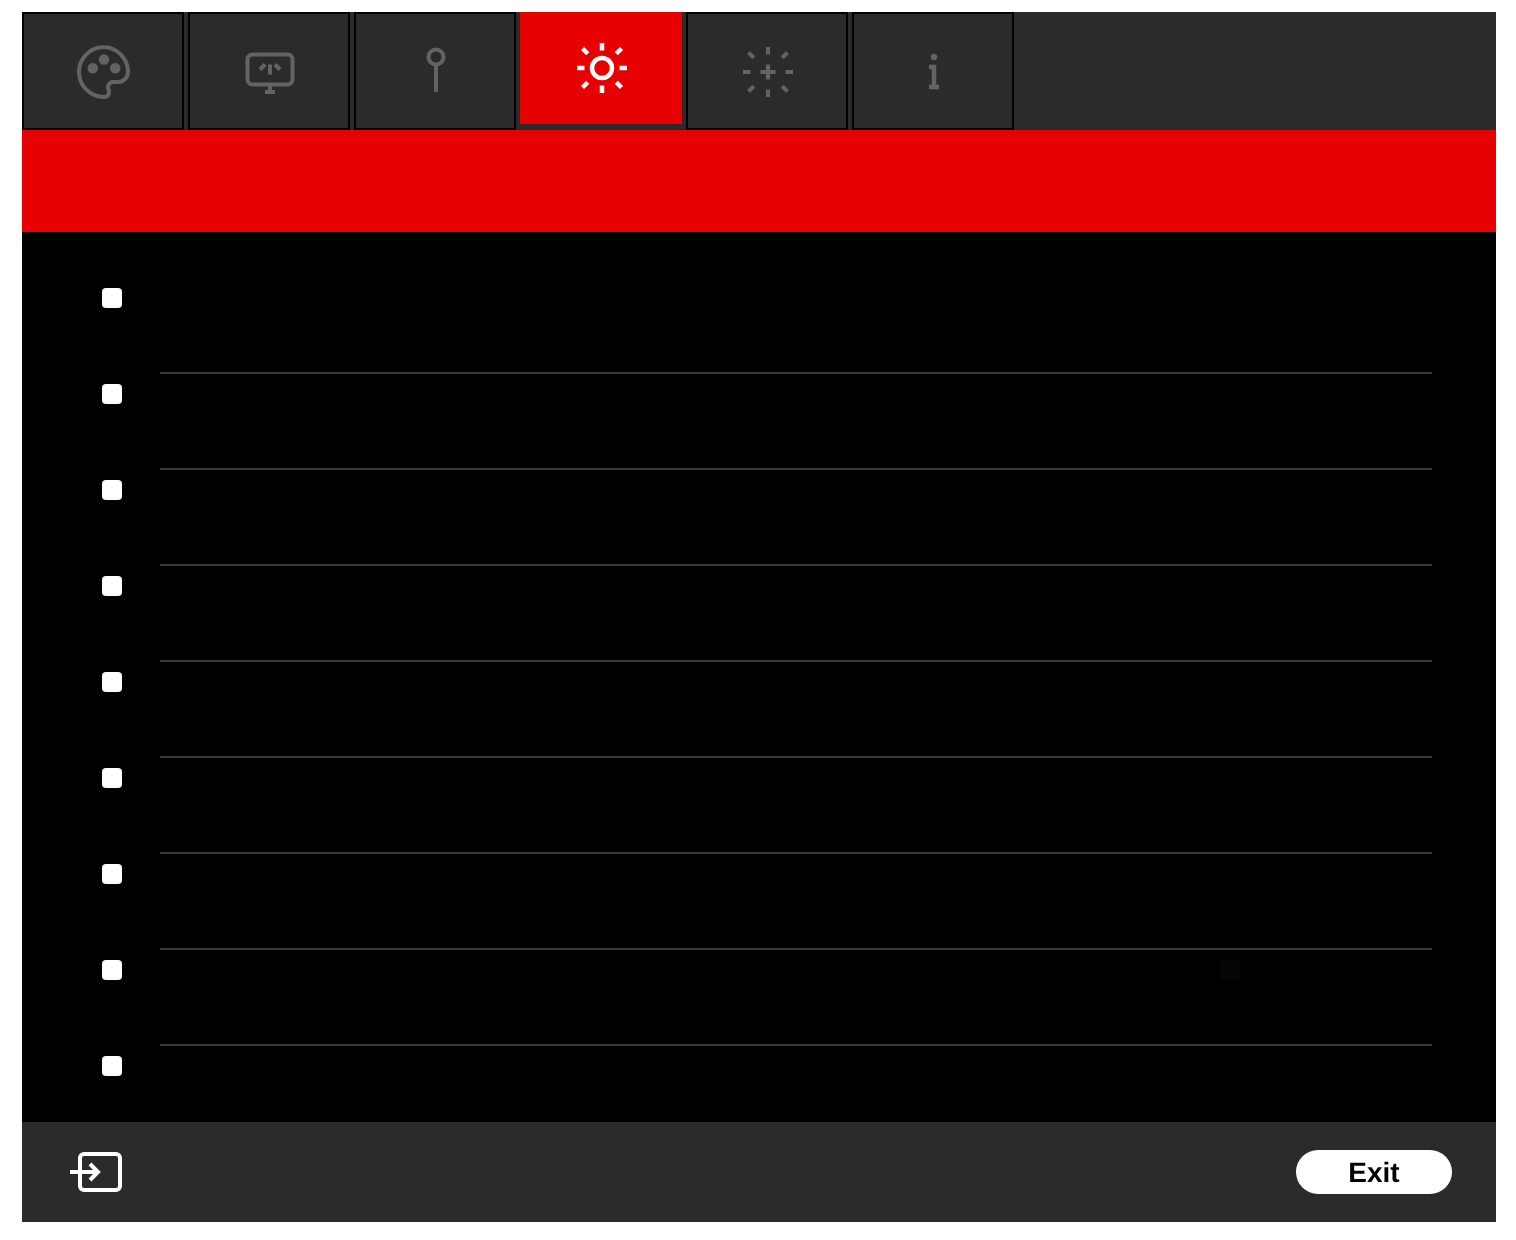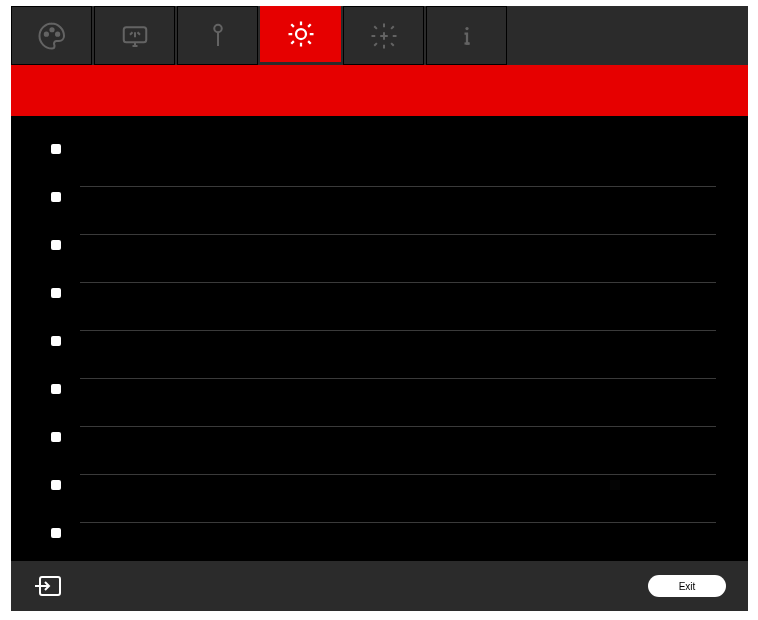--- a/index.html
+++ b/index.html
@@ -114,22 +114,22 @@
 
     .exit-btn {
       background: #fff;
       color: #000;
       border-radius: 12px;
       height: 22px;
       width: 78px;
       display: flex;
       align-items: center;
       justify-content: center;
-      font-weight: normal;
-      font-size: 10px;
+      font-weight: bold;
+      font-size: 14px;
       cursor: pointer;
     }
 
     .input-icon-box {
       width: 30px;
       height: 24px;
       display: flex;
       align-items: center;
       justify-content: center;
     }

